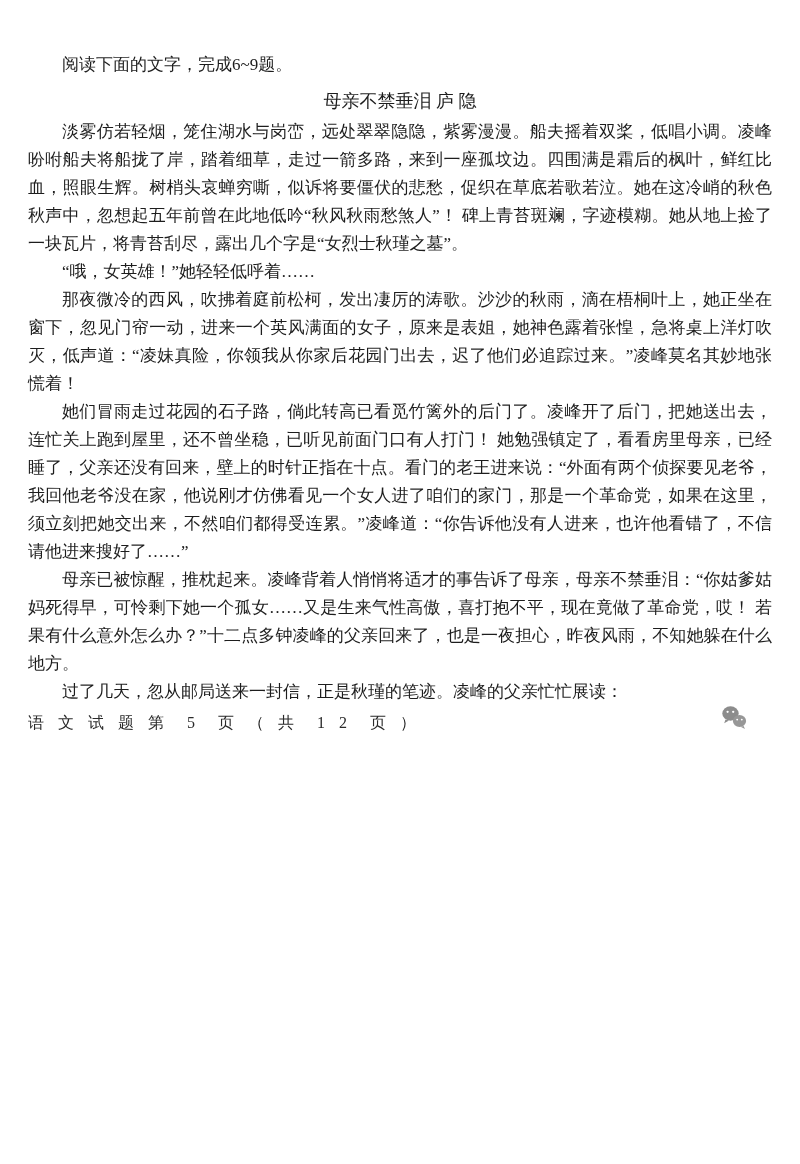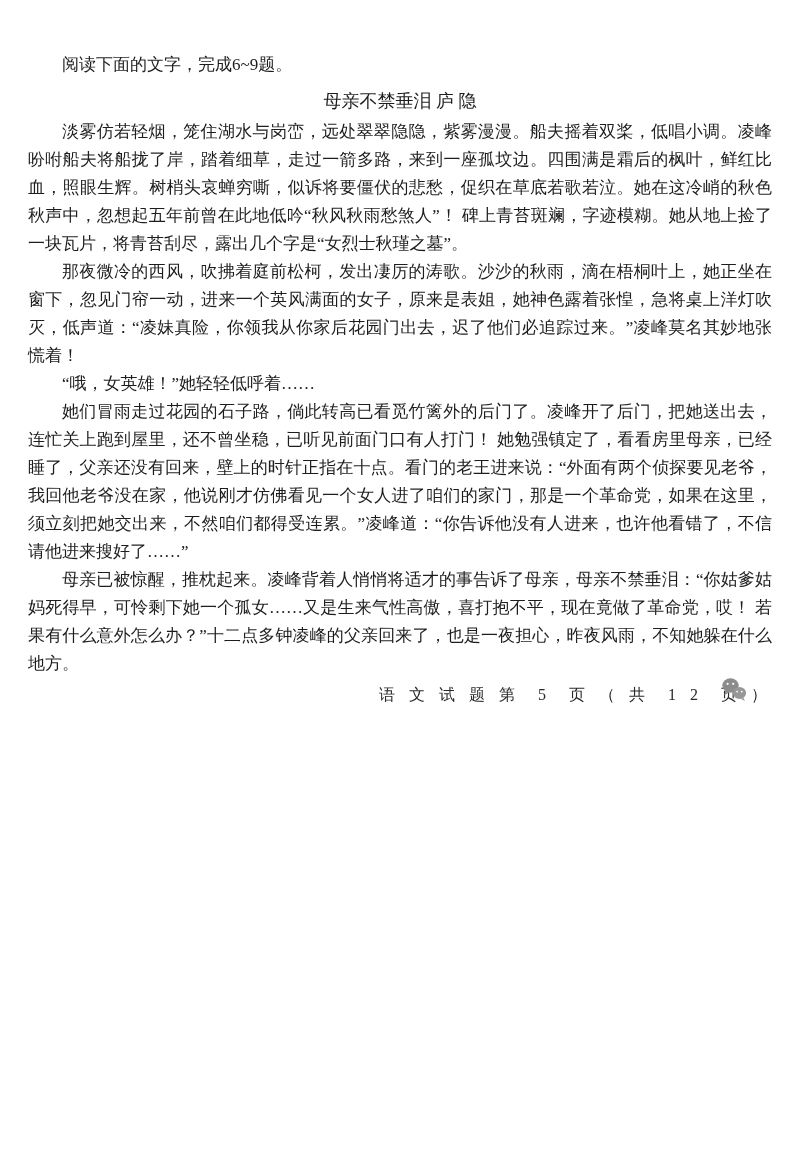--- a/index.html
+++ b/index.html
@@ -45,21 +45,21 @@
     margin: 19px 0 0 0;
     font-size: 17px;
     line-height: 20.4px;
     text-indent: 0;
     text-align: left;
   }
   .footer-row {
     position: relative;
     margin-top: 7px;
     width: 100%;
-    text-align: right;
+    text-align: left;
   }
   .footer-label {
     font-size: 16px;
     letter-spacing: 5px;
     white-space: pre;
     color: #2a2a2a;
   }
   .wechat-badge {
     position: absolute;
     right: 24px;
@@ -71,24 +71,25 @@
 </head>
 <body>
 
 <div class="page">
 
   <p class="instruction">阅读下面的文字，完成6~9题。</p>
 
   <h1 class="title">母亲不禁垂泪 庐 隐</h1>
 
   <p class="para">淡雾仿若轻烟，笼住湖水与岗峦，远处翠翠隐隐，紫雾漫漫。船夫摇着双桨，低唱小调。凌峰吩咐船夫将船拢了岸，踏着细草，走过一箭多路，来到一座孤坟边。四围满是霜后的枫叶，鲜红比血，照眼生辉。树梢头哀蝉穷嘶，似诉将要僵伏的悲愁，促织在草底若歌若泣。她在这冷峭的秋色秋声中，忽想起五年前曾在此地低吟“秋风秋雨愁煞人”！ 碑上青苔斑斓，字迹模糊。她从地上捡了一块瓦片，将青苔刮尽，露出几个字是“女烈士秋瑾之墓”。</p>
+  <p class="para">“哦，女英雄！”她轻轻低呼着……</p>
   <p class="para">那夜微冷的西风，吹拂着庭前松柯，发出凄厉的涛歌。沙沙的秋雨，滴在梧桐叶上，她正坐在窗下，忽见门帘一动，进来一个英风满面的女子，原来是表姐，她神色露着张惶，急将桌上洋灯吹灭，低声道：“凌妹真险，你领我从你家后花园门出去，迟了他们必追踪过来。”凌峰莫名其妙地张慌着！</p>
-  <p class="para">“哦，女英雄！”她轻轻低呼着……</p>
   <p class="para">她们冒雨走过花园的石子路，倘此转高已看觅竹篱外的后门了。凌峰开了后门，把她送出去，连忙关上跑到屋里，还不曾坐稳，已听见前面门口有人打门！ 她勉强镇定了，看看房里母亲，已经睡了，父亲还没有回来，壁上的时针正指在十点。看门的老王进来说：“外面有两个侦探要见老爷，我回他老爷没在家，他说刚才仿佛看见一个女人进了咱们的家门，那是一个革命党，如果在这里，须立刻把她交出来，不然咱们都得受连累。”凌峰道：“你告诉他没有人进来，也许他看错了，不信请他进来搜好了……”</p>
   <p class="para">母亲已被惊醒，推枕起来。凌峰背着人悄悄将适才的事告诉了母亲，母亲不禁垂泪：“你姑爹姑妈死得早，可怜剩下她一个孤女……又是生来气性高傲，喜打抱不平，现在竟做了革命党，哎！ 若果有什么意外怎么办？”十二点多钟凌峰的父亲回来了，也是一夜担心，昨夜风雨，不知她躲在什么地方。</p>
+  <p class="para">过了几天，忽从邮局送来一封信，正是秋瑾的笔迹。凌峰的父亲忙忙展读：</p>
 
 
 
   <div class="footer-row">
     <span class="footer-label">语 文 试 题 第  5  页 （ 共  1 2  页 ）</span>
 
     <span class="wechat-badge">
       <svg width="28" height="26" viewBox="0 0 28 26" xmlns="http://www.w3.org/2000/svg">
 
         <ellipse cx="10.5" cy="8.5" rx="8.2" ry="7.2" fill="#8c8c8c"></ellipse>

